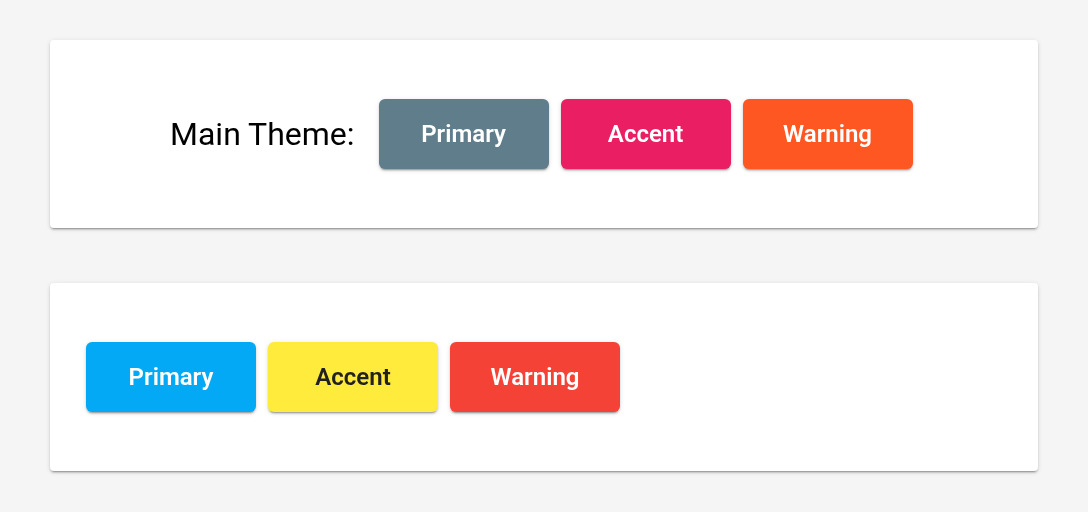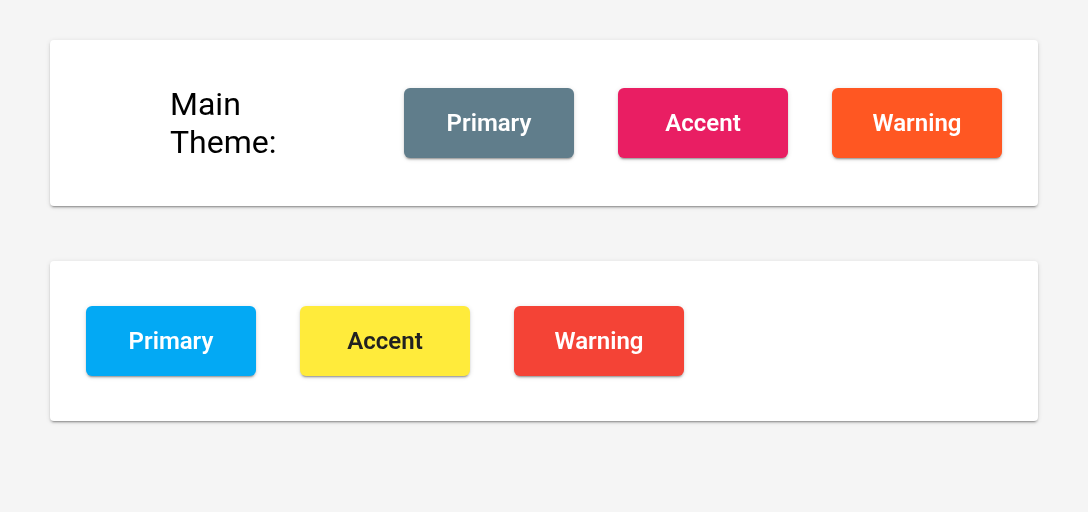--- a/index.html
+++ b/index.html
@@ -1,19 +1,18 @@
 <!DOCTYPE html>
 <html><head>
   <meta charset="utf-8">
   <style>
     * {
       margin: 0;
       padding: 0;
       box-sizing: border-box;
-      gap: 32px;
     }
     body {
       background: #f5f5f5;
       font-family: -apple-system, BlinkMacSystemFont, "Segoe UI", Roboto, Helvetica, Arial, sans-serif;
       padding: 40px 50px;
       width: 1088px;
       height: 512px;
     }
     .card {
       background: #ffffff;
@@ -34,21 +33,21 @@
     .card:last-of-type .card-label {
       margin-left: 60px;
     }
     .btn {
       display: inline-flex;
       align-items: center;
       justify-content: center;
       min-width: 170px;
       height: 70px;
       padding: 0 24px;
-      margin: 0 6px;
+      margin: 14px 6px;
       border: none;
       border-radius: 6px;
       font-size: 24px;
       font-weight: 600;
       color: #fff;
       cursor: pointer;
       box-shadow: 0 3px 1px -2px rgba(0,0,0,0.2), 0 2px 2px 0 rgba(0,0,0,0.14), 0 1px 5px 0 rgba(0,0,0,0.12);
       font-family: inherit;
     }
     .btn-dark-text {

